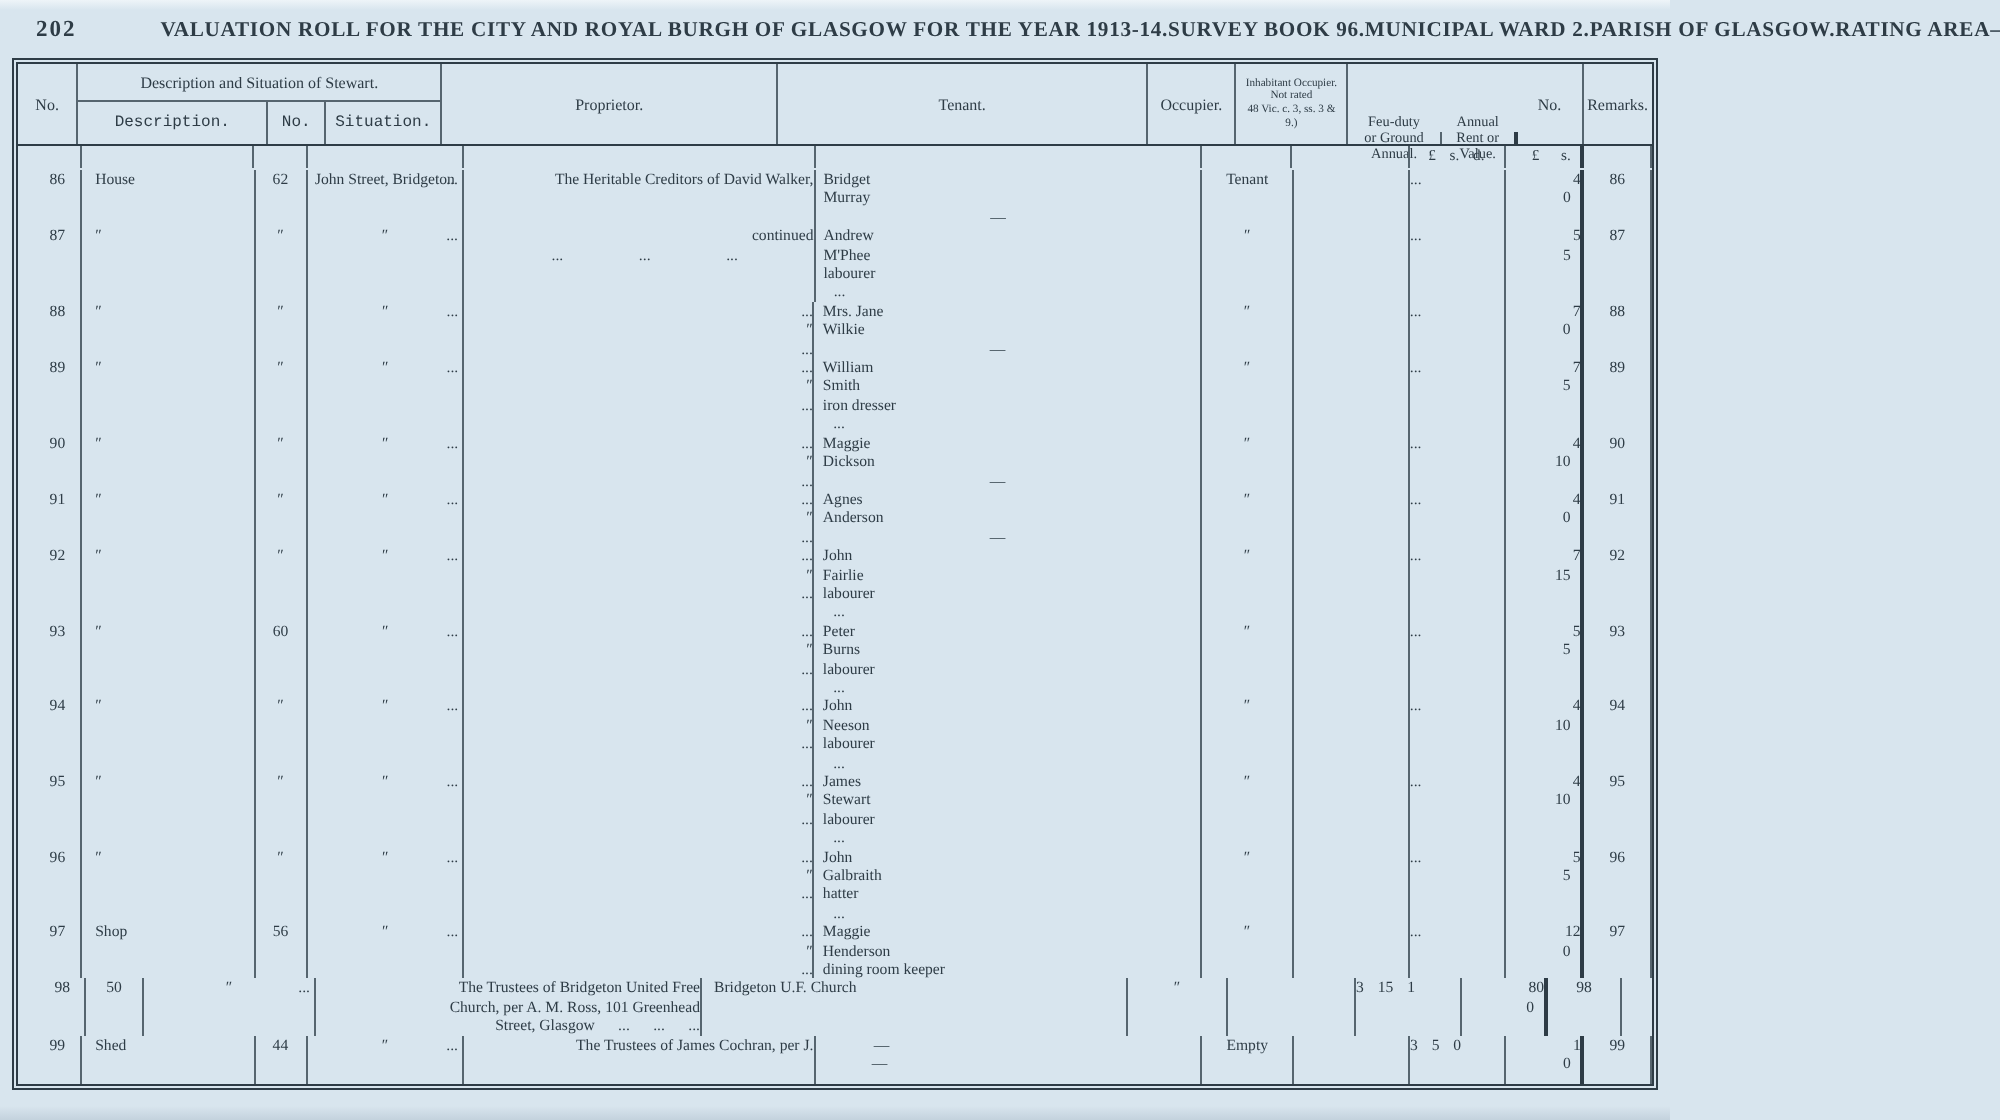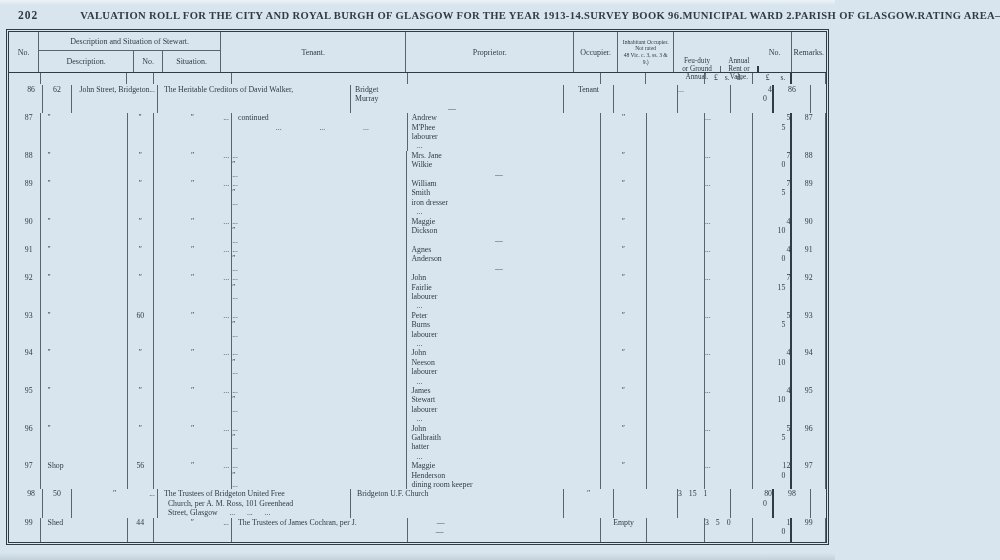--- a/index.html
+++ b/index.html
@@ -23,39 +23,39 @@
   
   .vtable{position:absolute;left:8px;right:8px;top:31px;bottom:17px;
     border:1px solid var(--heavy);outline:1px solid var(--heavy);outline-offset:1px;
     display:flex;flex-direction:column;}
 
   
   .c-no{width:34px;}
   .c-desc{width:95px;}
   .c-stno{width:29px;}
   .c-sit{width:86px;}
-  .c-prop{width:193px;}
+  .c-prop{width:193px;text-align:right;}
   .c-ten{width:213px;}
   .c-occ{width:50px;}
   .c-inh{width:64px;}
   .c-feu{width:53px;}
   .c-rent{width:43px;}
   .c-no2{width:37px;}
   .c-rem{flex:1;}
 
   .c{border-right:1px solid var(--line);}
   .c-rent{border-right:2px solid var(--heavy);}
   .c-rem{border-right:none;}
 
   
   .thead{display:flex;border-bottom:1px solid var(--heavy);height:41px;flex:none;font-size:8px;}
   .thead .h{display:flex;align-items:center;justify-content:center;text-align:center;padding:0 2px;}
   .h-group{width:210px;border-right:1px solid var(--line);display:flex;flex-direction:column;}
   .h-group-top{height:19px;border-bottom:1px solid var(--line);display:flex;align-items:center;justify-content:center;}
-  .h-group-bottom{flex:1;display:flex;}
+  .h-group-bottom{flex:1;display:flex;font-family:Liberation Mono, monospace;}
   .h-group-bottom .c-sit{flex:1;width:auto;border-right:none;}
   .h.small{font-size:5.6px;line-height:6.6px;white-space:pre-line;}
   .h.pre{font-size:7.2px;line-height:8.2px;white-space:pre-line;margin-top:34px;}
 
   
   .crow{display:flex;height:11px;flex:none;font-size:7.6px;line-height:10px;}
   .crow .c{height:100%;}
   .crow .c-feu{display:flex;justify-content:center;word-spacing:5px;}
   .crow .c-rent{display:flex;justify-content:flex-end;padding-right:5px;word-spacing:9px;}
 
@@ -109,22 +109,22 @@
     <div class="thead">
       <div class="h c c-no">No.</div>
       <div class="h-group">
         <div class="h-group-top h">Description and Situation of Stewart.</div>
         <div class="h-group-bottom">
           <div class="h c c-desc">Description.</div>
           <div class="h c c-stno">No.</div>
           <div class="h c c-sit">Situation.</div>
         </div>
       </div>
+      <div class="h c c-prop">Proprietor.</div>
       <div class="h c c-ten">Tenant.</div>
-      <div class="h c c-prop">Proprietor.</div>
       <div class="h c c-occ">Occupier.</div>
       <div class="h c c-inh small">Inhabitant Occupier.
 Not rated
 48 Vic. c. 3, ss. 3 &amp; 9.)</div>
       <div class="h c c-feu pre">Feu-duty
 or Ground
 Annual.</div>
       <div class="h c c-rent pre">Annual
 Rent or
 Value.</div>
@@ -143,20 +143,21 @@
       <div class="c c-inh"></div>
       <div class="c c-feu">£ s. d.</div>
       <div class="c c-rent">£ s.</div>
       <div class="c c-no2"></div>
       <div class="c c-rem"></div>
     </div>
 
     <div class="tbody">
         <div class="row">
           <div class="c c-no">86</div>
+          <div class="c c-desc">House</div>
           <div class="c c-stno">62</div>
           <div class="c c-sit">
             <div class="sit-main">John Street, Bridgeton</div>
             <div class="sit-dots">...</div>
           </div>
           <div class="c c-prop">
             <div class="ptext">The Heritable Creditors of David Walker,</div>
           </div>
           <div class="c c-ten">
             <div class="t1">Bridget</div>

